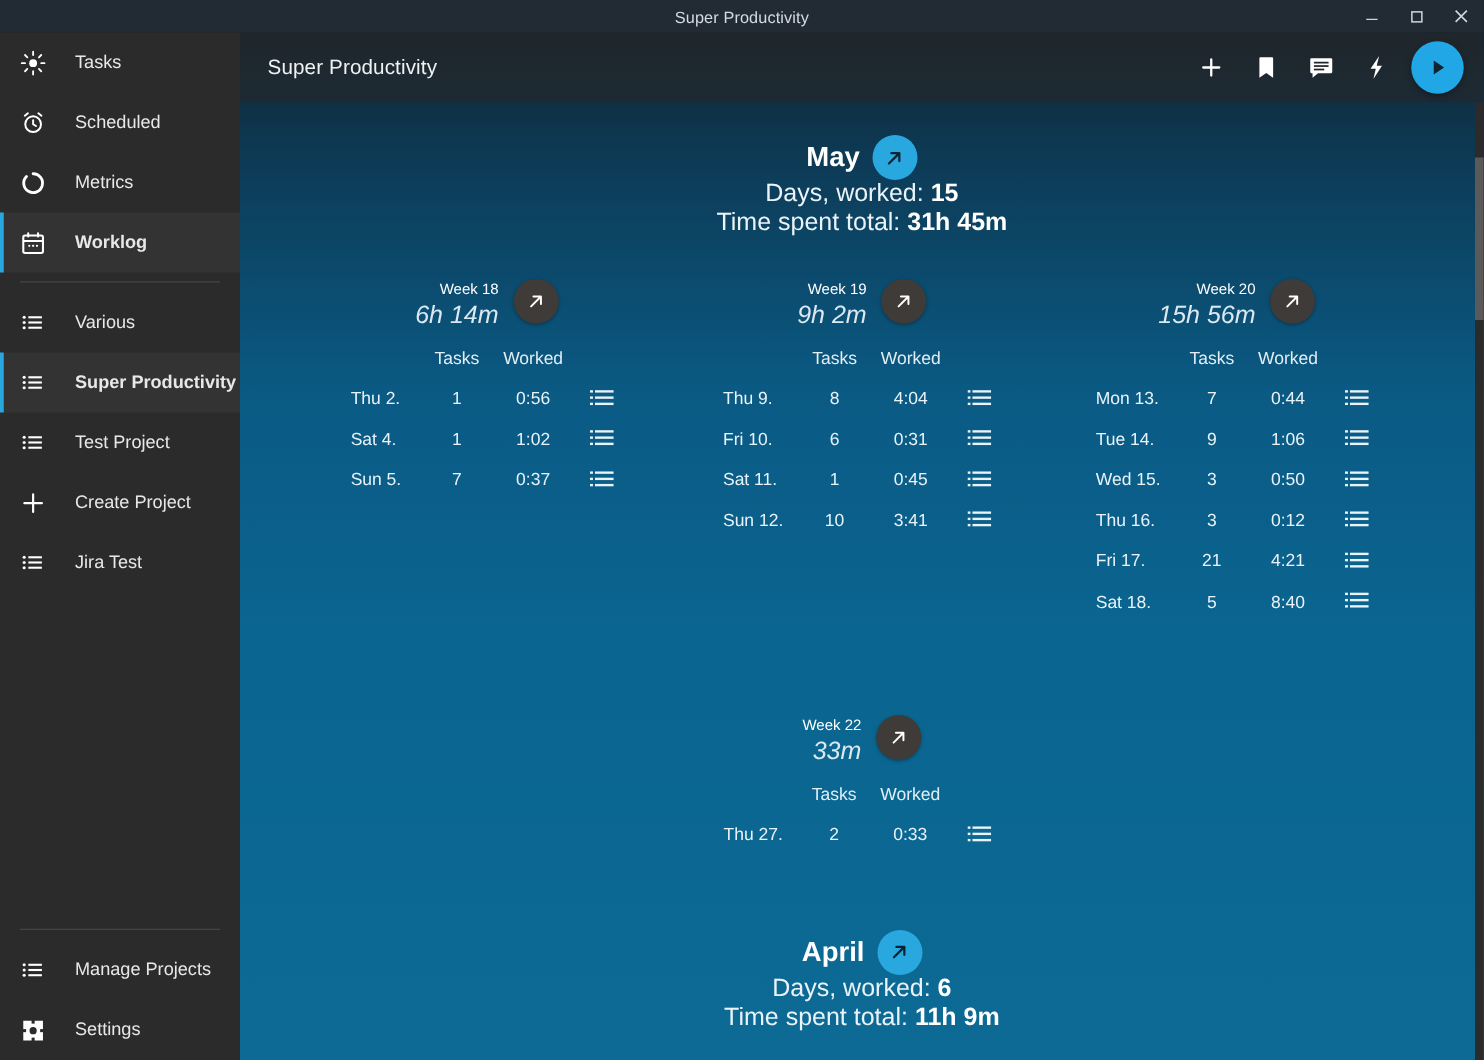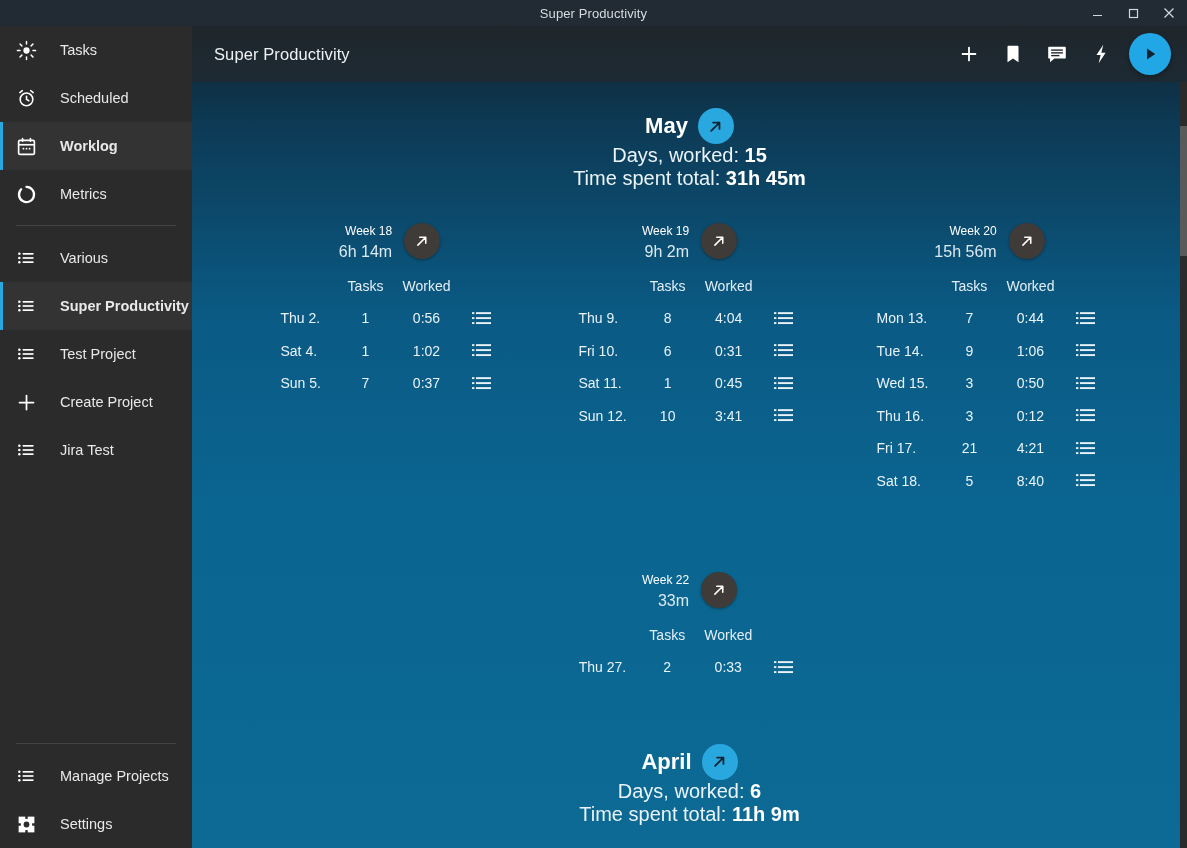--- a/index.html
+++ b/index.html
@@ -146,21 +146,21 @@
     width: 300px;
     padding: 0 8px;
     margin-bottom: 26px;
   }
   .week-head {
     display: flex; align-items: center; justify-content: center;
     gap: 12px;
   }
   .week-head-txt { text-align: right; }
   .week-title { font-size: 12px; color: #ffffff; line-height: 22px; }
-  .week-sub   { font-size: 16px;  color: #dbe9f1; line-height: 20px; }
+  .week-sub   { font-size: 20px;  color: #dbe9f1; line-height: 20px; font-style: italic; }
   .round-btn-dark {
     width: 36px; height: 36px; border-radius: 50%;
     background: #3e3b38;
     display: flex; align-items: center; justify-content: center;
     box-shadow: 0 1px 3px rgba(0,0,0,.35);
   }
   table.week-table {
     margin: 16px auto 0 auto;
     border-collapse: collapse;
     font-size: 14px;
@@ -240,42 +240,42 @@
     <span class="nav-icon">
       <svg width="21" height="21" viewBox="0 0 24 24" fill="none" stroke="currentColor" stroke-width="1.8" aria-hidden="true">
         <circle cx="12" cy="13" r="7.2"></circle>
         <path d="M12 9.4V13l2.6 1.6" stroke-linecap="round"></path>
         <path d="M4.4 5.2 7.2 3M19.6 5.2 16.8 3" stroke-linecap="round"></path>
       </svg>
     </span>
     <span class="nav-label">Scheduled</span>
   </div>
 
+  <div class="nav-item">
+    <span class="nav-icon">
+      <svg width="21" height="21" viewBox="0 0 24 24" aria-hidden="true">
+        <path d="M12 3.4a8.6 8.6 0 1 1-6.08 2.52" fill="none" stroke="currentColor" stroke-width="2.6" stroke-linecap="round"></path>
+        <path d="M12 3.4a8.6 8.6 0 0 1 6.08 14.68" fill="none" stroke="currentColor" stroke-width="2.6" stroke-linecap="round" opacity="0"></path>
+      </svg>
+    </span>
+    <span class="nav-label">Metrics</span>
+  </div>
+
   <div class="nav-item active">
     <span class="nav-icon">
       <svg width="21" height="21" viewBox="0 0 24 24" aria-hidden="true">
         <rect x="3" y="5" width="18" height="16" rx="1.6" fill="none" stroke="currentColor" stroke-width="1.9"></rect>
         <path d="M3 10h18" stroke="currentColor" stroke-width="1.9"></path>
         <path d="M7.5 3v3M16.5 3v3" stroke="currentColor" stroke-width="1.9" stroke-linecap="round"></path>
         <circle cx="8.5" cy="14.5" r="1.05" fill="currentColor"></circle>
         <circle cx="12" cy="14.5" r="1.05" fill="currentColor"></circle>
         <circle cx="15.5" cy="14.5" r="1.05" fill="currentColor"></circle>
       </svg>
     </span>
     <span class="nav-label">Worklog</span>
-  </div>
-
-  <div class="nav-item">
-    <span class="nav-icon">
-      <svg width="21" height="21" viewBox="0 0 24 24" aria-hidden="true">
-        <path d="M12 3.4a8.6 8.6 0 1 1-6.08 2.52" fill="none" stroke="currentColor" stroke-width="2.6" stroke-linecap="round"></path>
-        <path d="M12 3.4a8.6 8.6 0 0 1 6.08 14.68" fill="none" stroke="currentColor" stroke-width="2.6" stroke-linecap="round" opacity="0"></path>
-      </svg>
-    </span>
-    <span class="nav-label">Metrics</span>
   </div>
 
   <div class="nav-divider"></div>
 
   <div class="nav-item">
     <span class="nav-icon">
       <svg width="20" height="20" viewBox="0 0 24 24" fill="currentColor" aria-hidden="true">
         <circle cx="4" cy="7" r="1.5"></circle>
           <rect x="8" y="6" width="13" height="2"></rect>
         <circle cx="4" cy="12" r="1.5"></circle>

